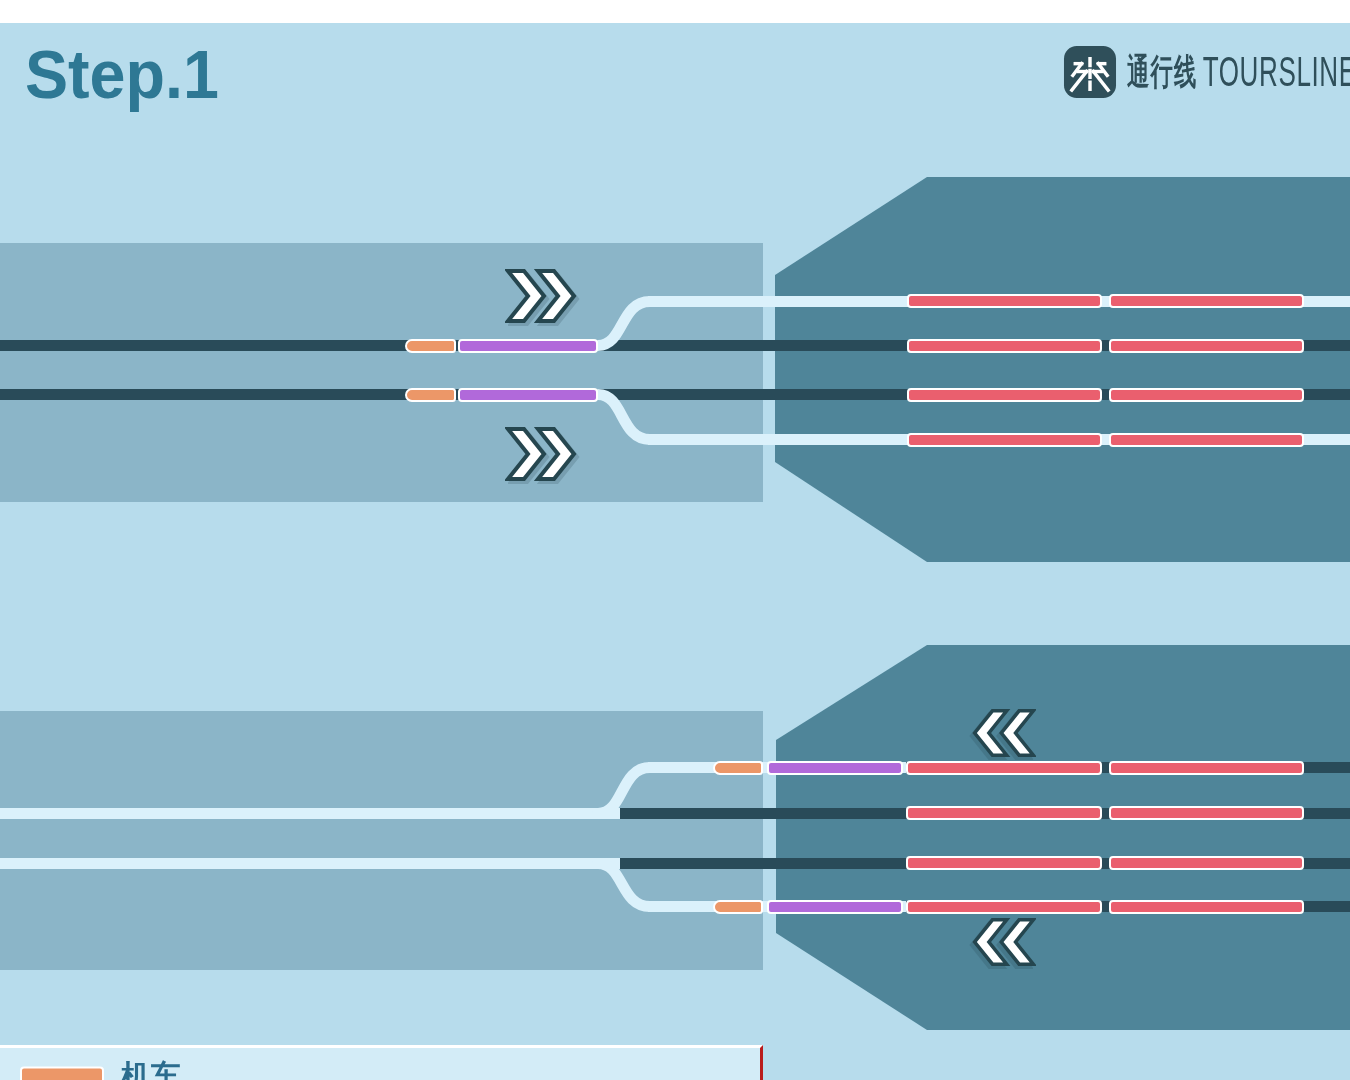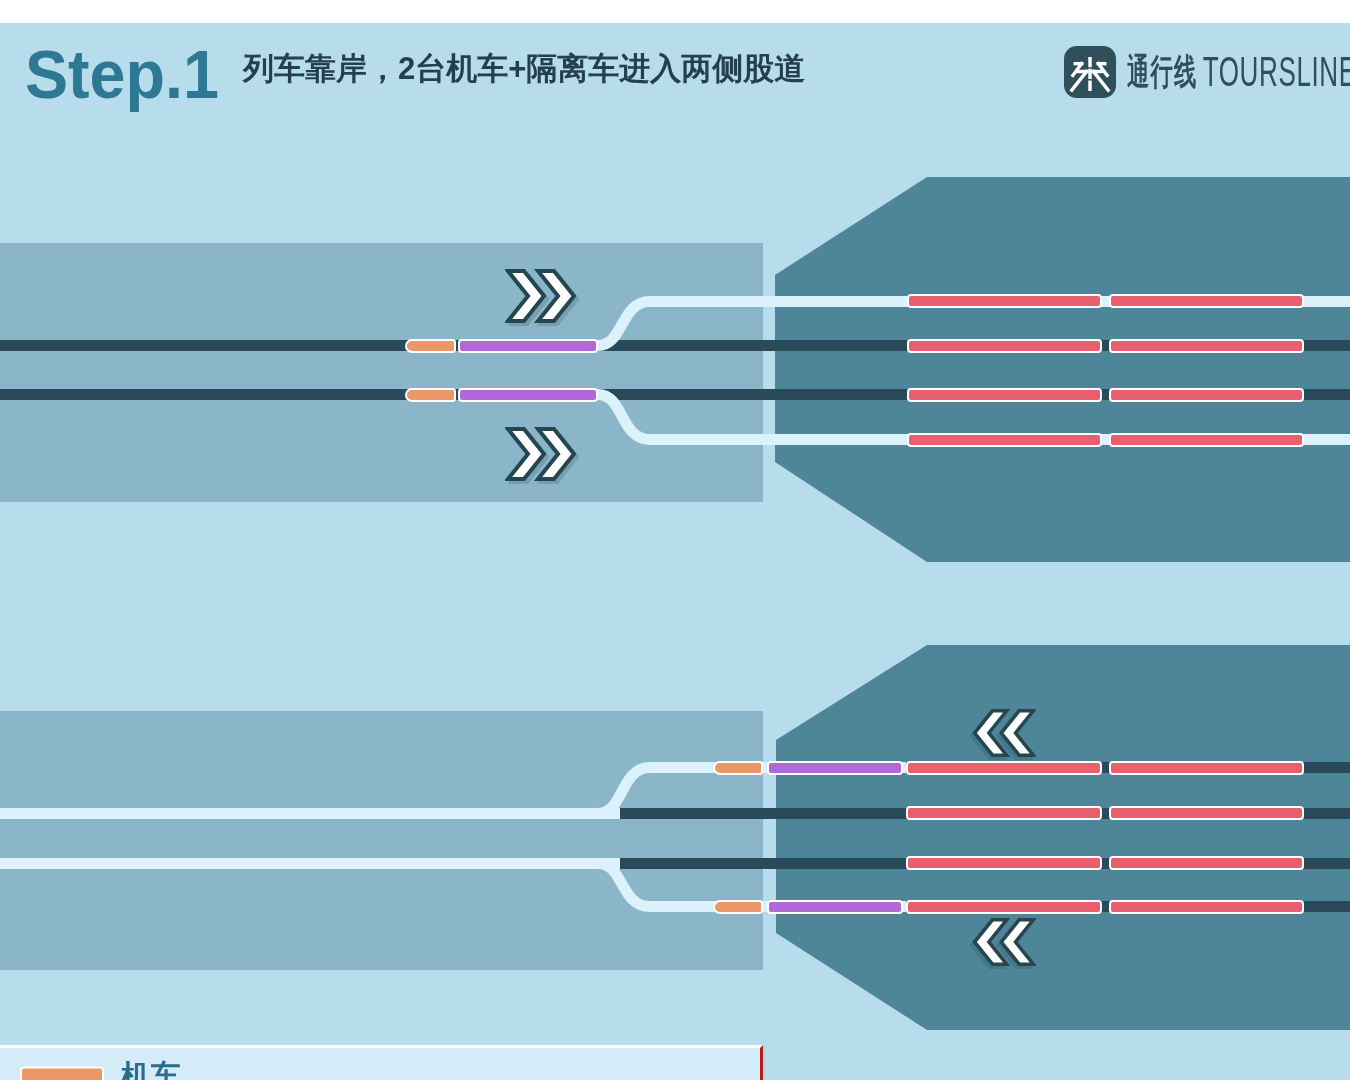--- a/index.html
+++ b/index.html
@@ -133,21 +133,20 @@
   </svg>
   <svg class="chev flip" style="left:972px;top:893px" width="64" height="52" viewBox="0 0 72 56">
     <g fill="#ffffff" stroke="var(--chevron-outline)" stroke-width="4">
       <path d="M3 3 H19 L39 28 L19 53 H3 L23 28 Z"></path>
       <path d="M33 3 H49 L69 28 L49 53 H33 L53 28 Z"></path>
     </g>
   </svg>
 
   <div class="step-title">Step.1</div>
   <div class="headline">
-    <span>列车靠岸，2台机车+隔离车进入两侧股道</span>
   </div>
   <div class="brand">
     <svg class="brand-icon" viewBox="0 0 55 55">
       <rect x="1" y="1" width="53" height="53" rx="13" fill="var(--logo)"></rect>
       <g stroke="#ffffff" stroke-width="3.5" fill="none" stroke-linecap="square">
         <path d="M27.5 14 V 46" stroke-dasharray="7 5"></path>
         <path d="M9 46 L24 27"></path>
         <path d="M24 27 H16"></path>
         <path d="M10 31 L19 19"></path>
         <path d="M19 19 H12.5"></path>

